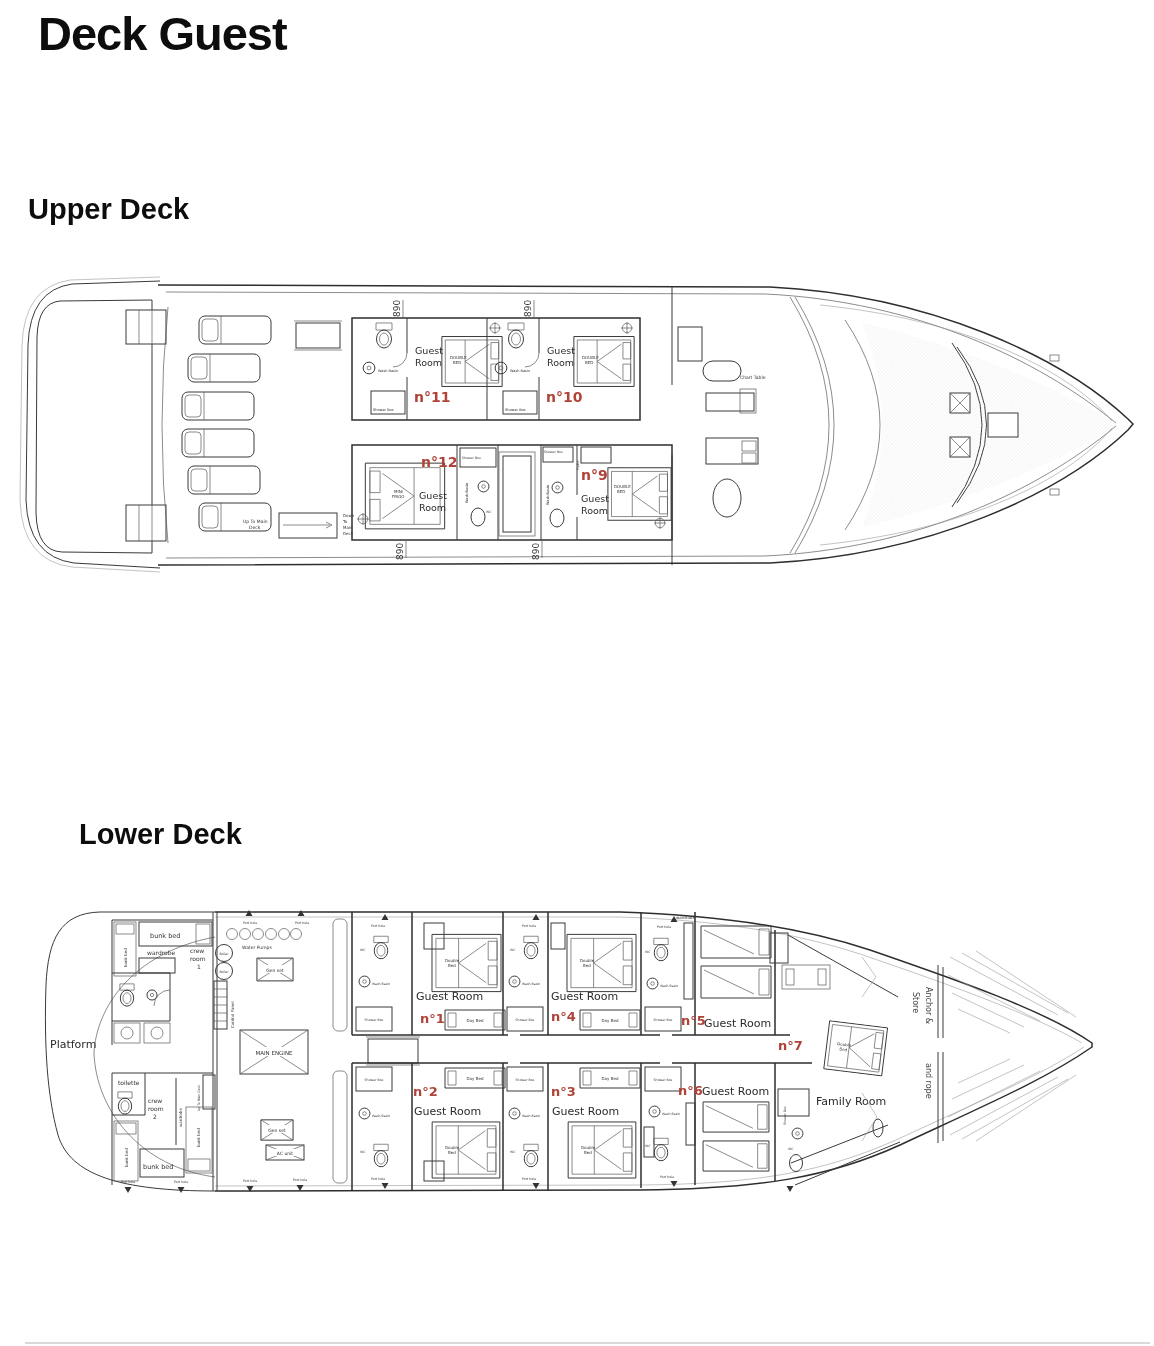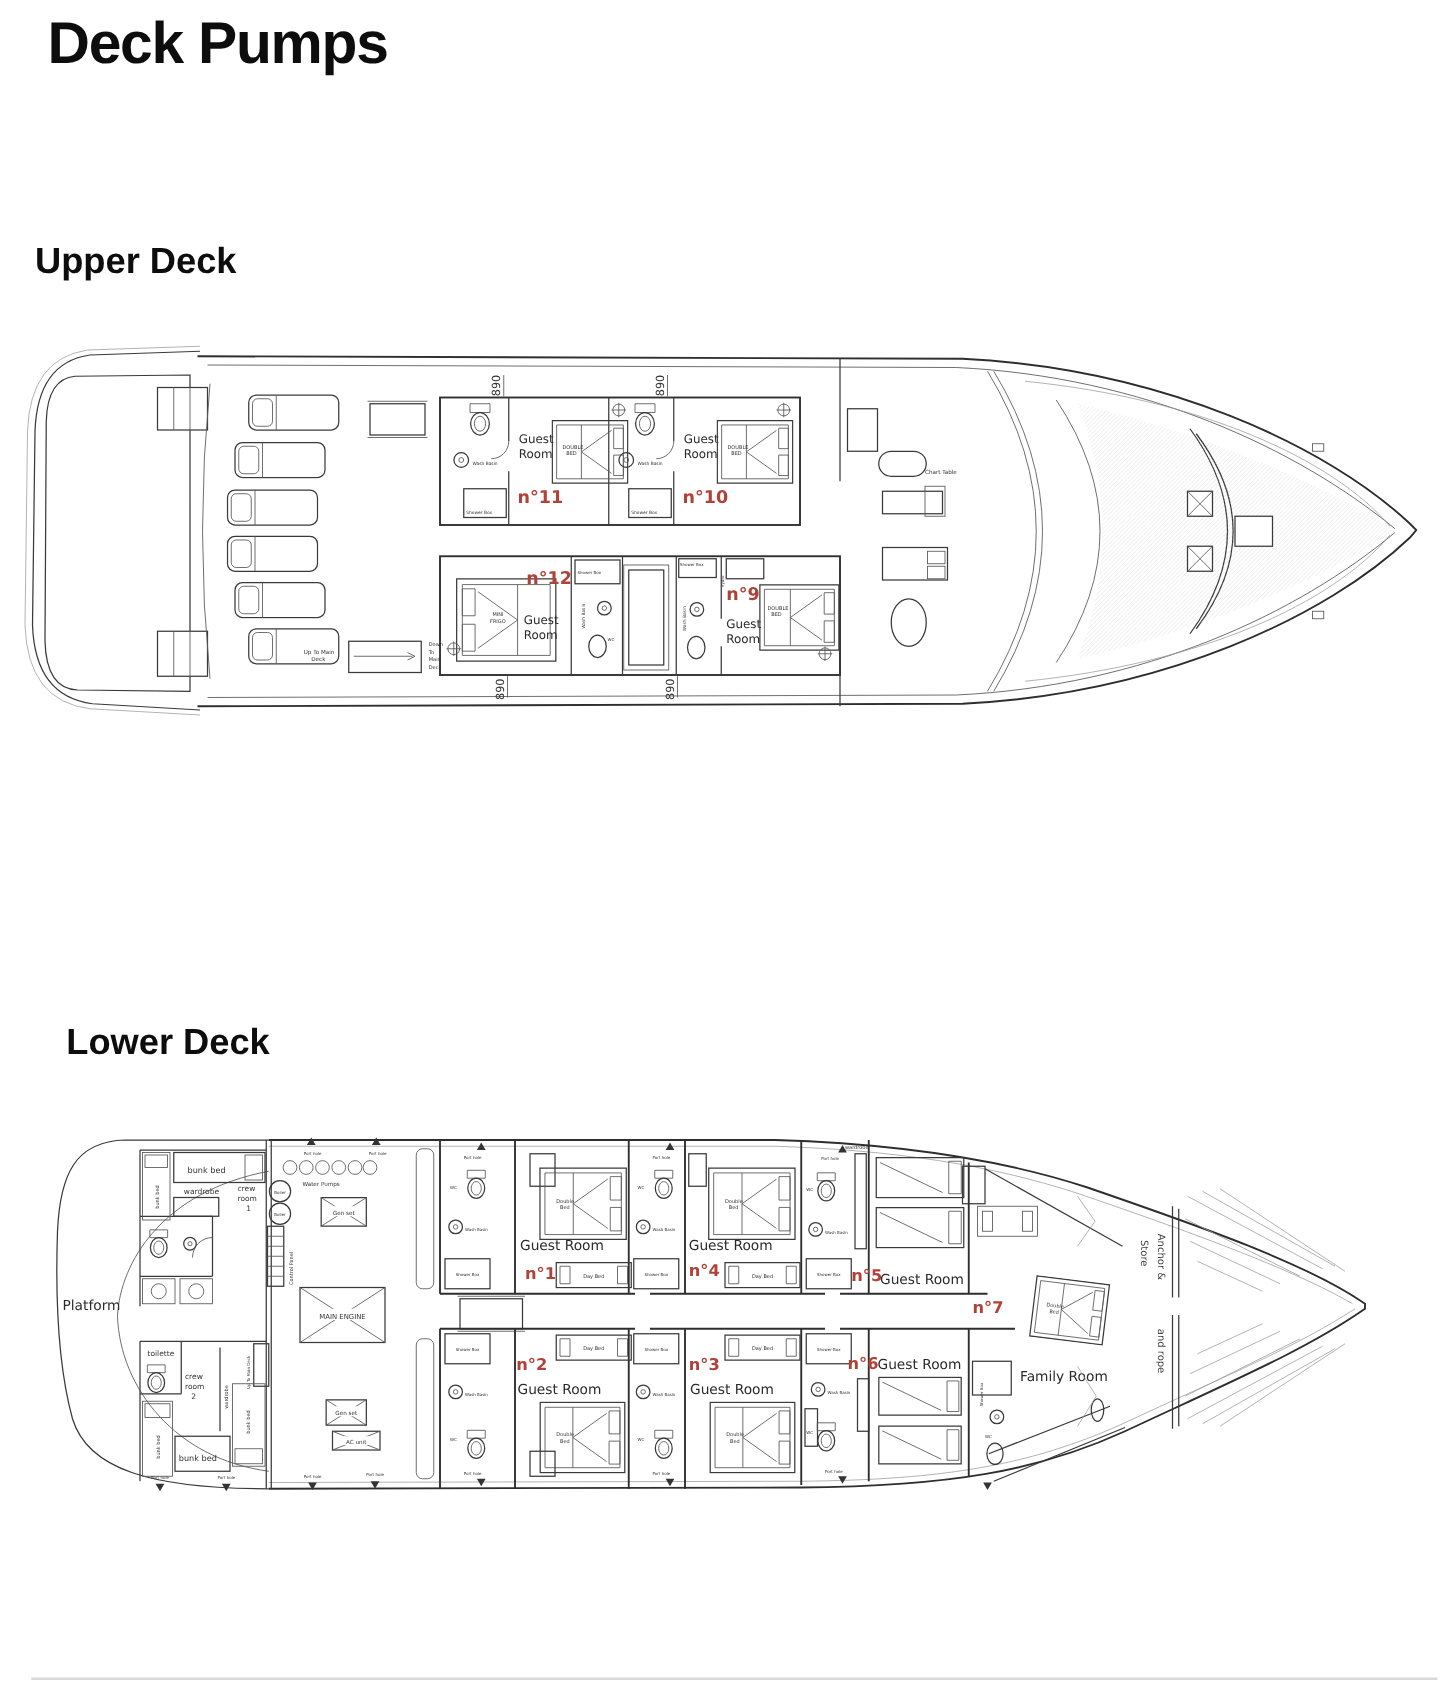--- a/index.html
+++ b/index.html
@@ -1,21 +1,21 @@
 <!DOCTYPE html>
 <html><head>
 <meta charset="utf-8">
 <style>
   html,body{margin:0;padding:0;background:#fff;}
   #canvas{position:relative;width:1154px;height:1346px;background:#fff;overflow:hidden;
           font-family:"Liberation Sans",sans-serif;}
   .h1{position:absolute;left:38px;top:6px;font-size:47px;font-weight:bold;color:#0d0d0d;letter-spacing:-1px;}
   .h2{position:absolute;font-size:29px;font-weight:bold;color:#0d0d0d;}
   #upper-heading{left:28px;top:193px;}
-  #lower-heading{left:53px;top:818px;}
+  #lower-heading{left:79px;top:818px;}
   #upper-svg{position:absolute;left:0;top:265px;}
   #lower-svg{position:absolute;left:0;top:895px;}
   #bottom-rule{position:absolute;left:25px;top:1342px;width:1125px;height:2px;background:#d9d9d9;}
   svg{display:block;}
   .w{stroke:#2e2e2e;stroke-width:1.5;fill:none;}
   .w1{stroke:#3a3a3a;stroke-width:1;fill:none;}
   .t{stroke:#5a5a5a;stroke-width:.7;fill:none;}
   .tg{stroke:#9a9a9a;stroke-width:.6;fill:none;}
   .fw{fill:#fff;}
   .ns{vector-effect:non-scaling-stroke;}
@@ -34,21 +34,21 @@
   .dim{font-size:9px;fill:#333;}
   .big8{font-size:8px;fill:#444;}
   .mid{text-anchor:middle;}
   .tri{fill:#333;}
 </style>
 </head>
 <body>
 
 <div id="canvas">
 
-  <div class="h1">Deck Pumps</div>
+  <div class="h1">Deck Guest</div>
   <div class="h2" id="upper-heading">Upper Deck</div>
   <div class="h2" id="lower-heading">Lower Deck</div>
 
   <svg id="upper-svg" width="1154" height="335" viewBox="0 0 1154 335">
     <defs>
       <pattern id="teak" width="8" height="4.6" patternUnits="userSpaceOnUse">
         <path d="M0,2.3 H8" stroke="#8a8a8a" stroke-width="0.55"></path>
       </pattern>
       <pattern id="vlines" width="3.6" height="8" patternUnits="userSpaceOnUse">
         <path d="M1.8,0 V8" stroke="#666" stroke-width="0.55"></path>

